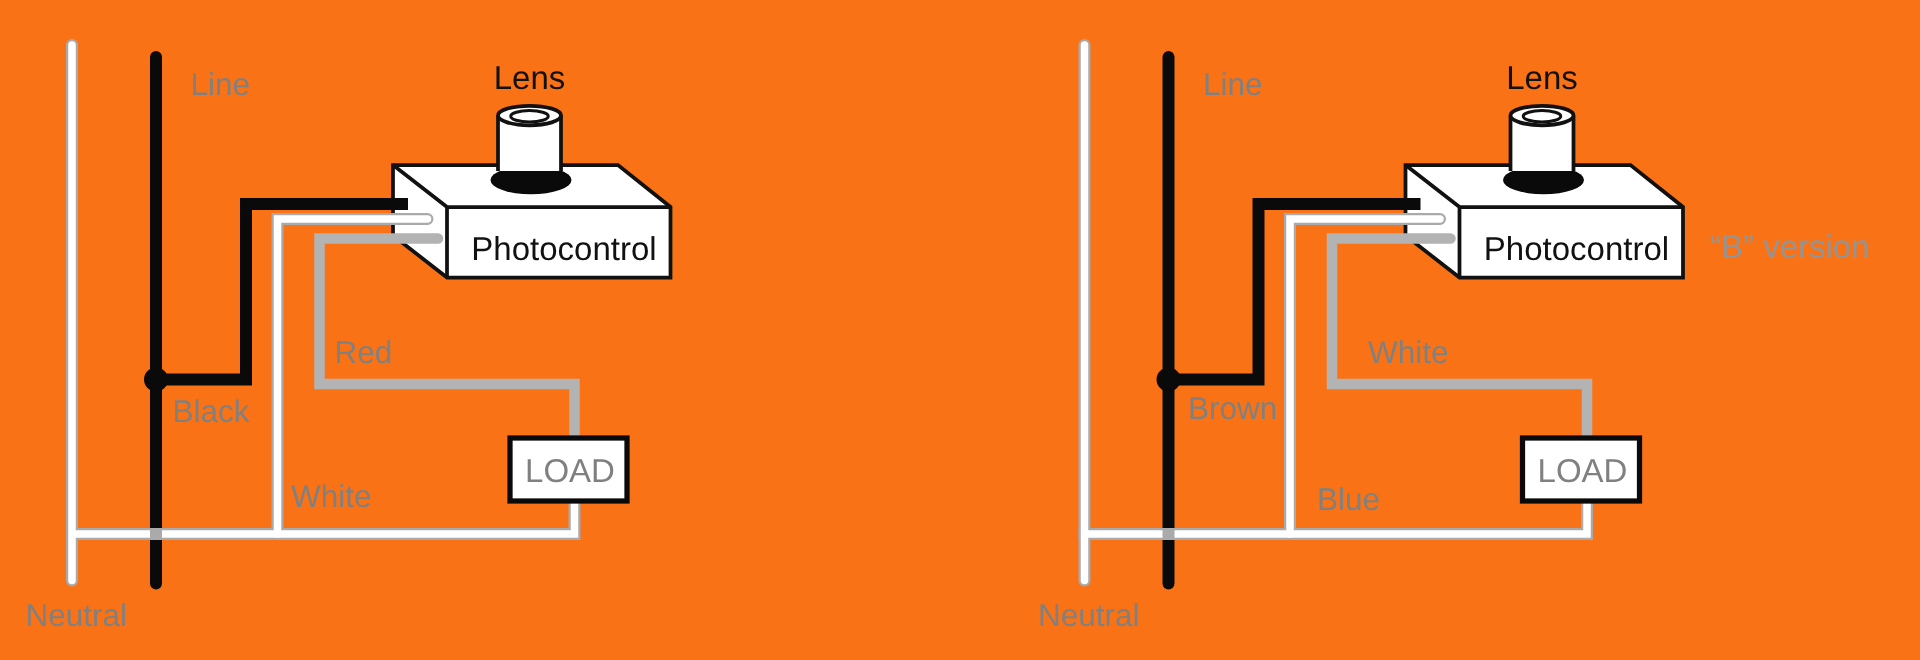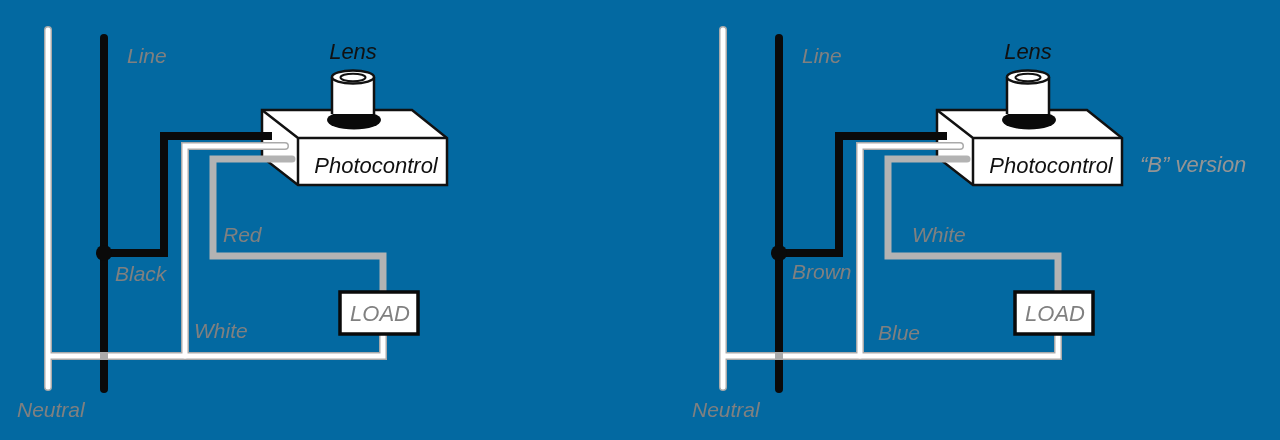--- a/index.html
+++ b/index.html
@@ -1,16 +1,16 @@
 <!DOCTYPE html>
 <html><head>
 <meta charset="utf-8">
 <style>
   html,body{margin:0;padding:0;background:#ffffff;}
-  .canvas{position:relative;width:1280px;height:440px;background:#0369a1;overflow:hidden;font-style:italic;}
+  .canvas{position:relative;width:1280px;height:440px;background:#f97316;overflow:hidden;}
   svg{display:block;}
   svg text{font-family:"Liberation Sans", sans-serif;}
   
   .bus-black{stroke:#0a0a0a;stroke-width:8;fill:none;stroke-linecap:round;}
   .wire-black{stroke:#0a0a0a;stroke-width:8;fill:none;stroke-linecap:butt;stroke-linejoin:miter;}
   .wire-gray{stroke:#b3b3b3;stroke-width:7;fill:none;stroke-linecap:round;stroke-linejoin:miter;}
   .wire-under{stroke:#aaaaaa;stroke-width:8;fill:none;stroke-linecap:round;stroke-linejoin:miter;}
   .wire-under-butt{stroke:#aaaaaa;stroke-width:8;fill:none;stroke-linecap:butt;stroke-linejoin:miter;}
   .wire-over{stroke:#ffffff;stroke-width:5;fill:none;stroke-linecap:round;stroke-linejoin:miter;}
   .wire-over-butt{stroke:#ffffff;stroke-width:5;fill:none;stroke-linecap:butt;stroke-linejoin:miter;}

